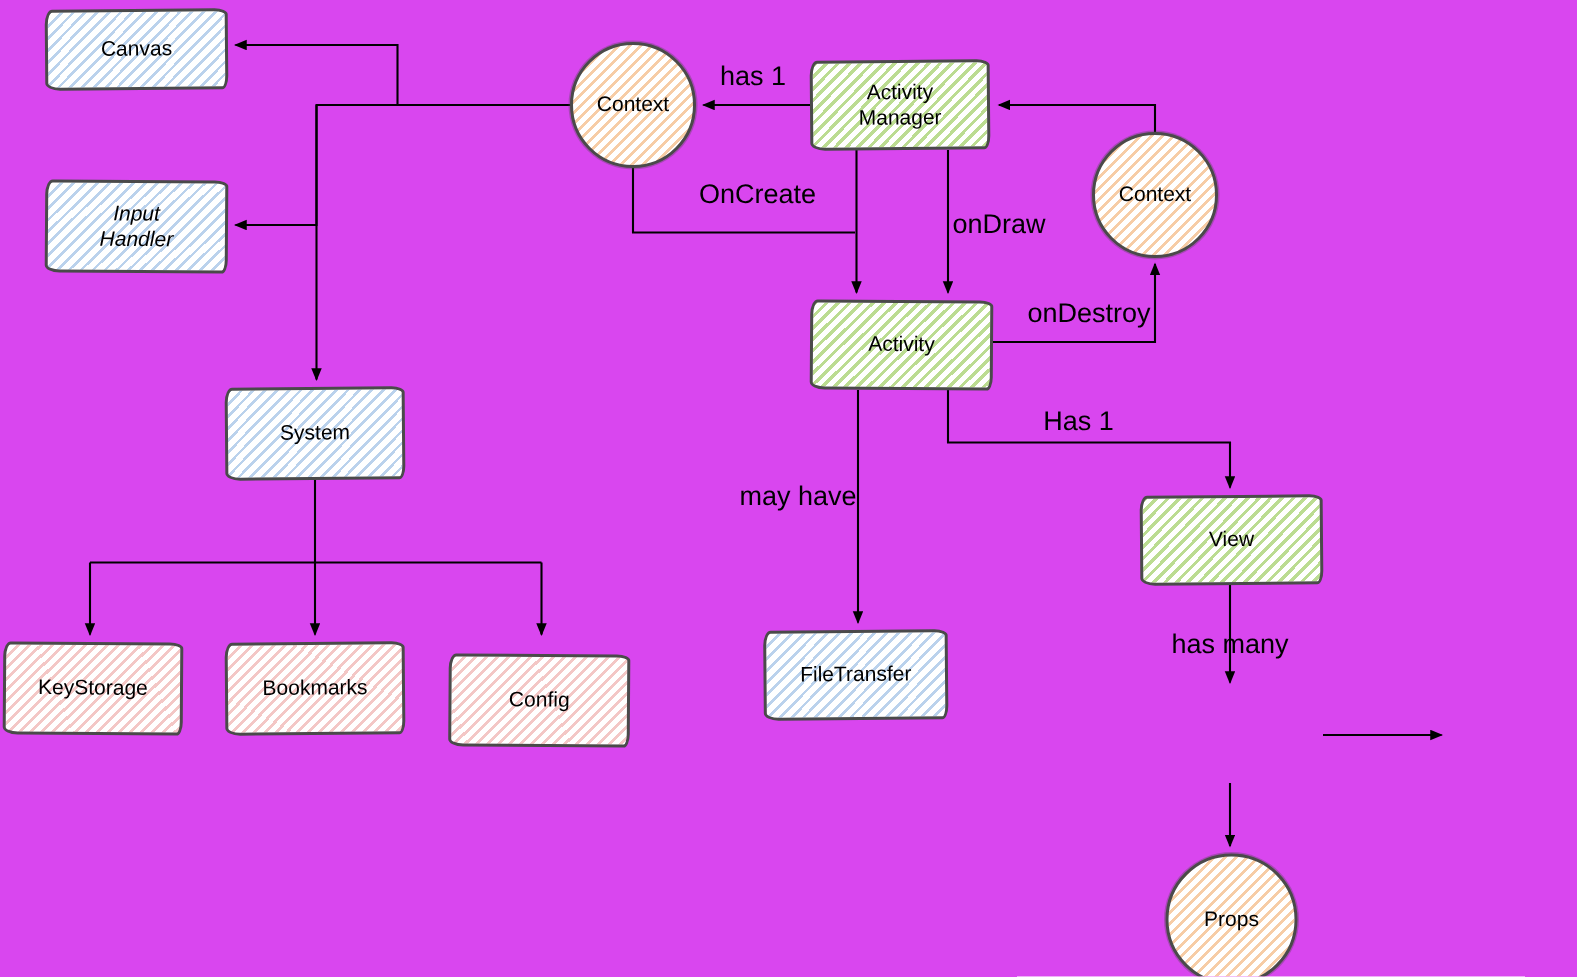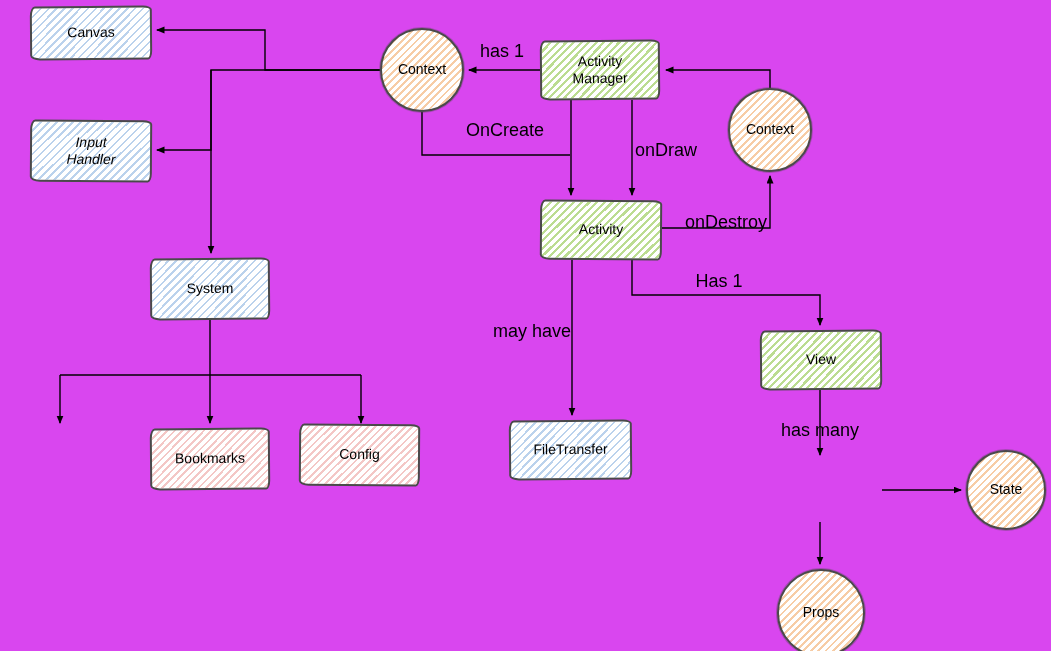--- a/index.html
+++ b/index.html
@@ -35,35 +35,35 @@
   .edge-label{
     position:absolute;transform:translate(-50%,-50%);
     font-size:18px;white-space:nowrap;background:transparent;
   }
   
   #n-canvas          {left:30px;  top:6px;   width:122px; height:54px;}
   #n-input-handler   {left:30px;  top:120px; width:122px; height:62px;font-style:italic;}
   #n-system          {left:150px; top:258px; width:120px; height:62px;}
   #n-keystorage      {left:2px;   top:428px; width:120px; height:62px;}
   #n-bookmarks       {left:150px; top:428px; width:120px; height:62px;}
-  #n-config          {left:299px; top:424px; width:121px; height:62px;align-items:center;}
+  #n-config          {left:299px; top:436px; width:121px; height:62px;align-items:center;}
   #n-context-left    {left:380px; top:28px;  width:84px;  height:84px;}
   #n-activity-manager{left:540px; top:40px;  width:120px; height:60px;}
   #n-context-right   {left:728px; top:88px;  width:84px;  height:84px;}
   #n-activity        {left:540px; top:200px; width:122px; height:60px;text-align:center;}
   #n-filetransfer    {left:509px; top:420px; width:123px; height:60px;}
   #n-view            {left:760px; top:330px; width:122px; height:60px;}
   #n-component       {left:760px; top:460px; width:122px; height:62px;}
   #n-state           {left:966px; top:450px; width:80px;  height:80px;}
   #n-props           {left:777px; top:569px; width:88px;  height:88px;}
   
   #l-has-1-top  {left:502px; top:51px;}
   #l-on-create  {left:505px; top:130px;}
   #l-on-draw    {left:666px; top:150px;}
-  #l-on-destroy {left:726px; top:209px;margin-top:13px;}
+  #l-on-destroy {left:726px; top:209px;}
   #l-may-have   {left:532px; top:331px;}
   #l-has-1-right{left:719px; top:281px;}
   #l-has-many   {left:820px; top:430px;}
 </style>
 </head>
 <body>
 
 <div id="canvas">
 
   <svg id="edges" width="1051" height="651" viewBox="0 0 1051 651">
@@ -97,20 +97,23 @@
 
   <div id="n-canvas" class="node rect fill-blue r1">
     <span>Canvas</span>
   </div>
   <div id="n-input-handler" class="node rect fill-blue r2">
     <span style="display:inline-block;width:60px;">Input Handler</span>
   </div>
   <div id="n-system" class="node rect fill-blue r1">
     <span>System</span>
   </div>
+  <div id="n-keystorage" class="node rect fill-red r2">
+    <span>KeyStorage</span>
+  </div>
   <div id="n-bookmarks" class="node rect fill-red r1">
     <span>Bookmarks</span>
   </div>
   <div id="n-config" class="node rect fill-red r2">
     <span>Config</span>
   </div>
   <div id="n-context-left" class="node circle fill-orange">
     <span>Context</span>
   </div>
   <div id="n-activity-manager" class="node rect fill-green r1">
@@ -121,23 +124,20 @@
   </div>
   <div id="n-activity" class="node rect fill-green r2">
     <span>Activity</span>
   </div>
   <div id="n-filetransfer" class="node rect fill-blue r1">
     <span>FileTransfer</span>
   </div>
   <div id="n-view" class="node rect fill-green r1">
     <span>View</span>
   </div>
-  <div id="n-state" class="node circle fill-orange">
-    <span>State</span>
-  </div>
   <div id="n-props" class="node circle fill-orange">
     <span>Props</span>
   </div>
 
   <div id="l-has-1-top" class="edge-label">has 1</div>
   <div id="l-on-create" class="edge-label">OnCreate</div>
   <div id="l-on-draw" class="edge-label">onDraw</div>
   <div id="l-on-destroy" class="edge-label">onDestroy</div>
   <div id="l-may-have" class="edge-label">may have</div>
   <div id="l-has-1-right" class="edge-label">Has 1</div>

